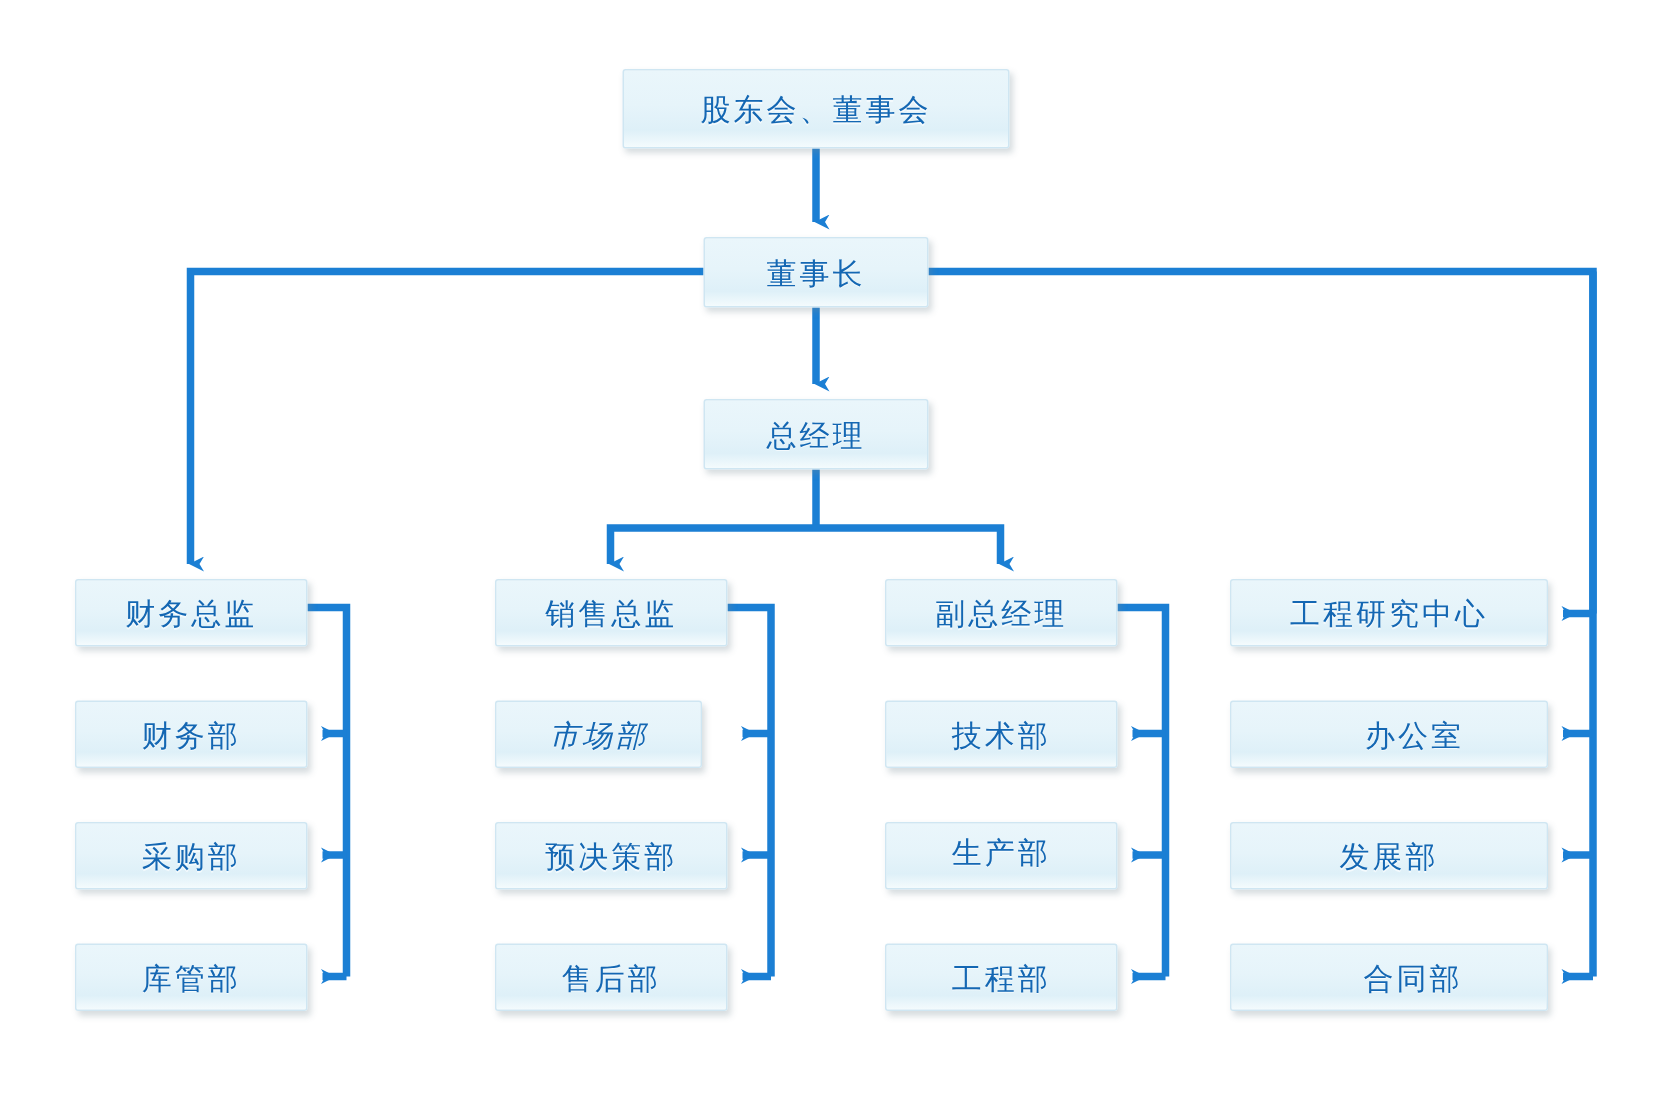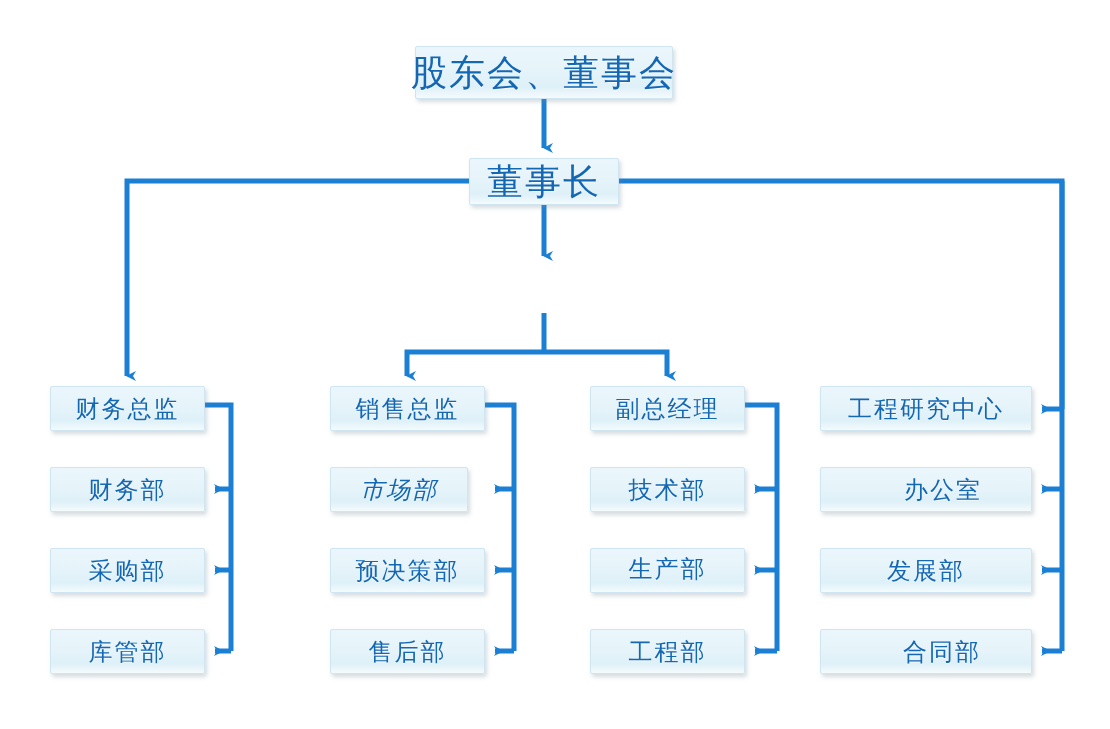--- a/index.html
+++ b/index.html
@@ -27,27 +27,27 @@
     position: absolute;
     box-sizing: border-box;
     display: flex;
     align-items: center;
     justify-content: center;
     background: linear-gradient(to bottom, #eaf6fb 0%, #e6f4fa 45%, #def0f8 78%, #f4fbfd 100%);
     border: 1px solid #cfe6f2;
     border-radius: 2px;
     box-shadow: 2px 3px 4px rgba(120,140,150,0.30);
     color: #1467b3;
-    font-size: 24px;
+    font-size: 20px;
     letter-spacing: 2px;
     line-height: 1;
     white-space: nowrap;
     text-shadow: 0 1px 0 rgba(255,255,255,0.65);
   }
-  .node.top-node { font-size: 36px; }
+  .node.top-node { font-size: 20px; }
 </style>
 </head>
 <body>
 
 <div id="chart-root" style="background: rgb(255, 255, 255);">
 
   <svg id="connector-layer" viewBox="0 0 1110 729" width="1110" height="729">
     <defs>
       <marker id="arrow-down" markerWidth="12" markerHeight="12" refX="5" refY="9" orient="auto" markerUnits="userSpaceOnUse">
         <path d="M0,0 L5,10 L10,0 L5,3 Z" fill="#1b7fd4"></path>
@@ -89,20 +89,21 @@
       <path d="M1062,181 L1062,651"></path>
       <path d="M1062,409 L1042,409" marker-end="url(#arrow-left)"></path>
       <path d="M1062,489 L1042,489" marker-end="url(#arrow-left)"></path>
       <path d="M1062,570 L1042,570" marker-end="url(#arrow-left)"></path>
       <path d="M1062,651 L1042,651" marker-end="url(#arrow-left)"></path>
     </g>
   </svg>
 
   <div class="node top-node" style="left: 415px; top: 46px; width: 258px; height: 53px; color: rgb(20, 103, 179); border-color: rgb(207, 230, 242);">股东会、董事会</div>
   <div class="node top-node" style="left: 469px; top: 158px; width: 150px; height: 47px; color: rgb(20, 103, 179); border-color: rgb(207, 230, 242);">董事长</div>
+  <div class="node top-node" style="left: 469px; top: 266px; width: 150px; height: 47px; color: rgb(20, 103, 179); border-color: rgb(207, 230, 242);">总经理</div>
 
   <div id="column-nodes">
       <div class="node" style="left: 50px; top: 386px; width: 155px; height: 45px; color: rgb(20, 103, 179); border-color: rgb(207, 230, 242);">财务总监</div>
       <div class="node" style="left: 50px; top: 467px; width: 155px; height: 45px; color: rgb(20, 103, 179); border-color: rgb(207, 230, 242);">财务部</div>
       <div class="node" style="left: 50px; top: 548px; width: 155px; height: 45px; color: rgb(20, 103, 179); border-color: rgb(207, 230, 242);">采购部</div>
       <div class="node" style="left: 50px; top: 629px; width: 155px; height: 45px; color: rgb(20, 103, 179); border-color: rgb(207, 230, 242);">库管部</div>
       <div class="node" style="left: 330px; top: 386px; width: 155px; height: 45px; color: rgb(20, 103, 179); border-color: rgb(207, 230, 242);">销售总监</div>
       <div class="node" style="left: 330px; top: 467px; width: 138px; height: 45px; color: rgb(20, 103, 179); border-color: rgb(207, 230, 242); font-style: italic;">市场部</div>
       <div class="node" style="left: 330px; top: 548px; width: 155px; height: 45px; color: rgb(20, 103, 179); border-color: rgb(207, 230, 242);">预决策部</div>
       <div class="node" style="left: 330px; top: 629px; width: 155px; height: 45px; color: rgb(20, 103, 179); border-color: rgb(207, 230, 242);">售后部</div>

